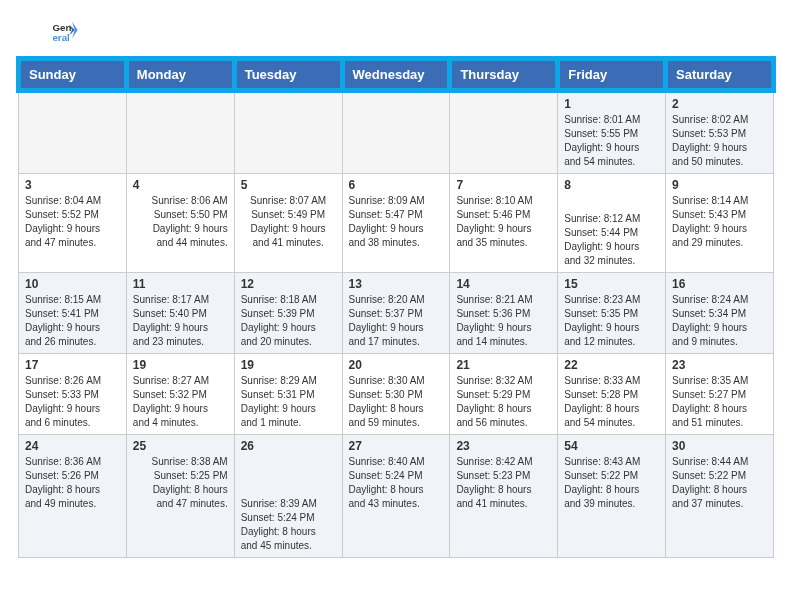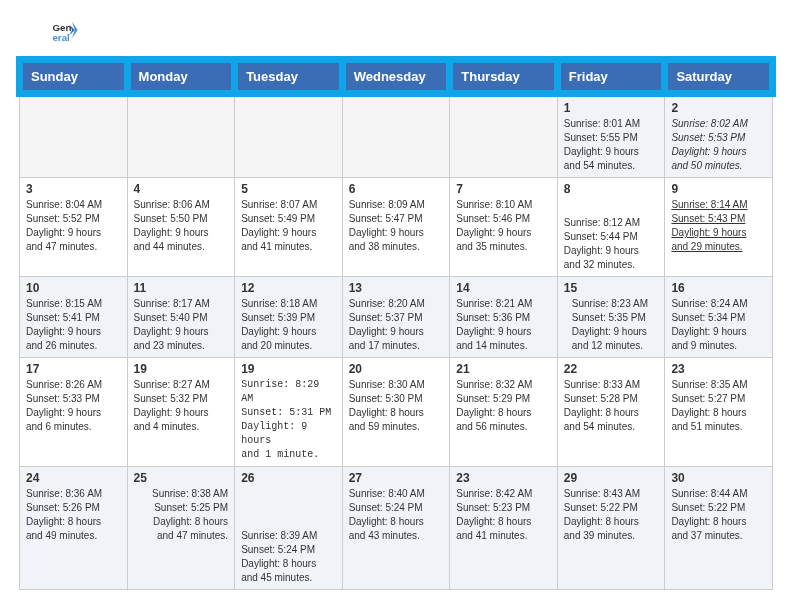--- a/index.html
+++ b/index.html
@@ -52,21 +52,21 @@
       width: 100%;
       border-collapse: collapse;
     }
     .calendar th {
       background: #3a6db5;
       color: #fff;
       font-size: 13px;
       font-weight: bold;
       padding: 6px 8px;
       text-align: left;
-      border: 7px solid #0ea5e9;
+      border: 5px solid #0ea5e9;
     }
     .calendar td {
       border: 1px solid #ccc;
       vertical-align: top;
       padding: 4px 6px;
       width: calc(100%/7);
       min-height: 80px;
       font-size: 10.5px;
       color: #333;
       background: #fff;
@@ -133,44 +133,44 @@
         <td class="empty"></td>
         <td class="alt-row">
           <span class="day-number">1</span>
           <div class="day-info" style="white-space: pre-line;">Sunrise: 8:01 AM
 Sunset: 5:55 PM
 Daylight: 9 hours
 and 54 minutes.</div>
         </td>
         <td class="alt-row">
           <span class="day-number">2</span>
-          <div class="day-info" style="white-space: pre-line; font-style: italic;">Sunrise: 8:02 AM
+          <div class="day-info" style="white-space: pre-line;">Sunrise: 8:02 AM
 Sunset: 5:53 PM
 Daylight: 9 hours
 and 50 minutes.</div>
         </td>
       </tr>
       <tr>
         <td>
           <span class="day-number">3</span>
           <div class="day-info" style="white-space: pre-line;">Sunrise: 8:04 AM
 Sunset: 5:52 PM
 Daylight: 9 hours
 and 47 minutes.</div>
         </td>
         <td>
           <span class="day-number">4</span>
-          <div class="day-info" style="white-space: pre-line;">Sunrise: 8:06 AM
+          <div class="day-info" style="white-space: pre-line; text-align: right;">Sunrise: 8:06 AM
 Sunset: 5:50 PM
 Daylight: 9 hours
 and 44 minutes.</div>
         </td>
         <td>
           <span class="day-number">5</span>
-          <div class="day-info" style="white-space: pre-line;">Sunrise: 8:07 AM
+          <div class="day-info" style="white-space: pre-line; text-align: center;">Sunrise: 8:07 AM
 Sunset: 5:49 PM
 Daylight: 9 hours
 and 41 minutes.</div>
         </td>
         <td>
           <span class="day-number">6</span>
           <div class="day-info" style="white-space: pre-line;">Sunrise: 8:09 AM
 Sunset: 5:47 PM
 Daylight: 9 hours
 and 38 minutes.</div>
@@ -184,21 +184,21 @@
         </td>
         <td>
           <span class="day-number">8</span>
           <div class="day-info" style="white-space: pre-line; margin-top: 20px;">Sunrise: 8:12 AM
 Sunset: 5:44 PM
 Daylight: 9 hours
 and 32 minutes.</div>
         </td>
         <td>
           <span class="day-number">9</span>
-          <div class="day-info" style="white-space: pre-line; text-decoration: underline;">Sunrise: 8:14 AM
+          <div class="day-info" style="white-space: pre-line;">Sunrise: 8:14 AM
 Sunset: 5:43 PM
 Daylight: 9 hours
 and 29 minutes.</div>
         </td>
       </tr>
       <tr>
         <td class="alt-row">
           <span class="day-number">10</span>
           <div class="day-info" style="white-space: pre-line;">Sunrise: 8:15 AM
 Sunset: 5:41 PM
@@ -228,21 +228,21 @@
         </td>
         <td class="alt-row">
           <span class="day-number">14</span>
           <div class="day-info" style="white-space: pre-line;">Sunrise: 8:21 AM
 Sunset: 5:36 PM
 Daylight: 9 hours
 and 14 minutes.</div>
         </td>
         <td class="alt-row">
           <span class="day-number">15</span>
-          <div class="day-info" style="white-space: pre-line; margin-left: 8px;">Sunrise: 8:23 AM
+          <div class="day-info" style="white-space: pre-line;">Sunrise: 8:23 AM
 Sunset: 5:35 PM
 Daylight: 9 hours
 and 12 minutes.</div>
         </td>
         <td class="alt-row">
           <span class="day-number">16</span>
           <div class="day-info" style="white-space: pre-line;">Sunrise: 8:24 AM
 Sunset: 5:34 PM
 Daylight: 9 hours
 and 9 minutes.</div>
@@ -258,21 +258,21 @@
         </td>
         <td>
           <span class="day-number">19</span>
           <div class="day-info" style="white-space: pre-line;">Sunrise: 8:27 AM
 Sunset: 5:32 PM
 Daylight: 9 hours
 and 4 minutes.</div>
         </td>
         <td>
           <span class="day-number">19</span>
-          <div class="day-info" style="white-space: pre-line; font-family: Liberation Mono, monospace;">Sunrise: 8:29 AM
+          <div class="day-info" style="white-space: pre-line;">Sunrise: 8:29 AM
 Sunset: 5:31 PM
 Daylight: 9 hours
 and 1 minute.</div>
         </td>
         <td>
           <span class="day-number">20</span>
           <div class="day-info" style="white-space: pre-line;">Sunrise: 8:30 AM
 Sunset: 5:30 PM
 Daylight: 8 hours
 and 59 minutes.</div>
@@ -329,21 +329,21 @@
 and 43 minutes.</div>
         </td>
         <td class="alt-row">
           <span class="day-number">23</span>
           <div class="day-info" style="white-space: pre-line;">Sunrise: 8:42 AM
 Sunset: 5:23 PM
 Daylight: 8 hours
 and 41 minutes.</div>
         </td>
         <td class="alt-row">
-          <span class="day-number">29</span>
+          <span class="day-number">54</span>
           <div class="day-info" style="white-space: pre-line;">Sunrise: 8:43 AM
 Sunset: 5:22 PM
 Daylight: 8 hours
 and 39 minutes.</div>
         </td>
         <td class="alt-row">
           <span class="day-number">30</span>
           <div class="day-info" style="white-space: pre-line;">Sunrise: 8:44 AM
 Sunset: 5:22 PM
 Daylight: 8 hours

